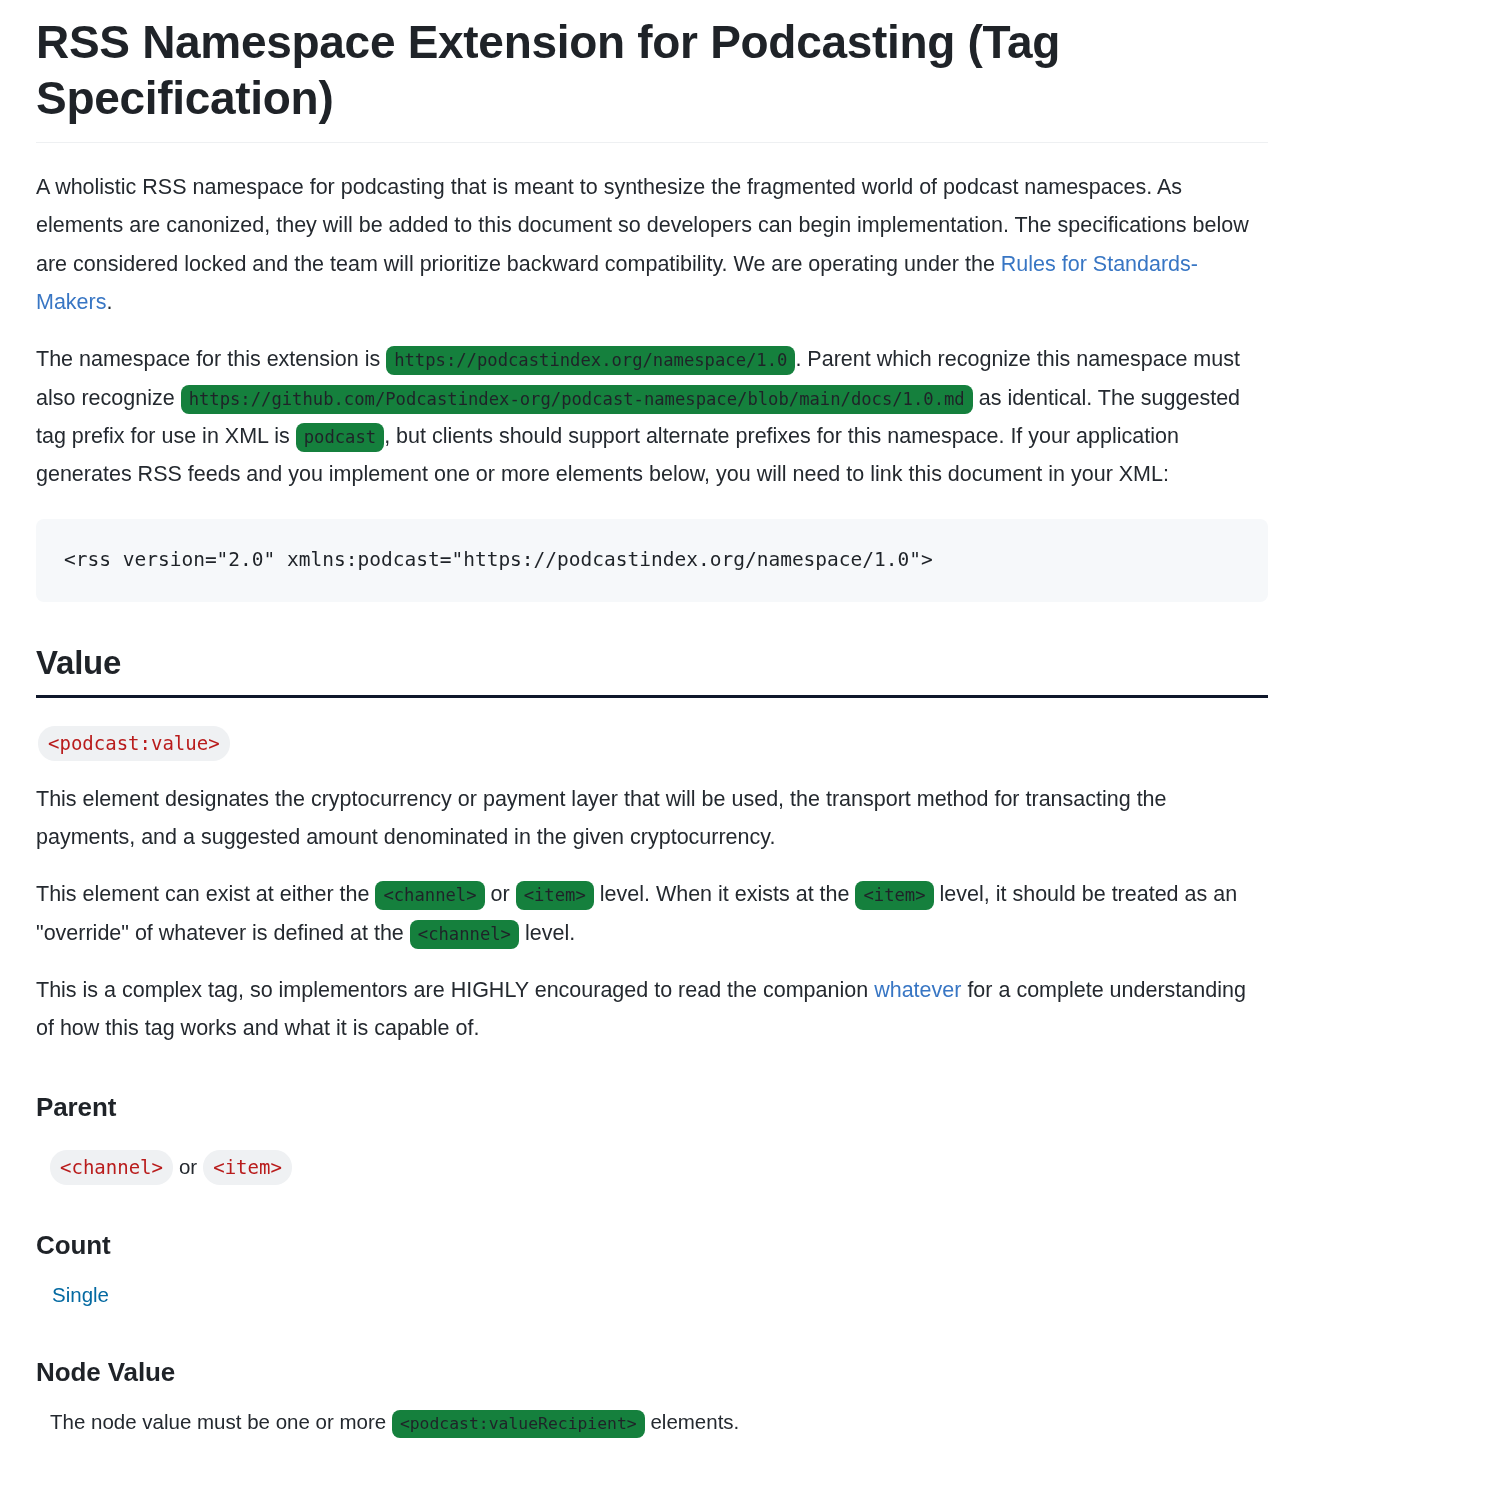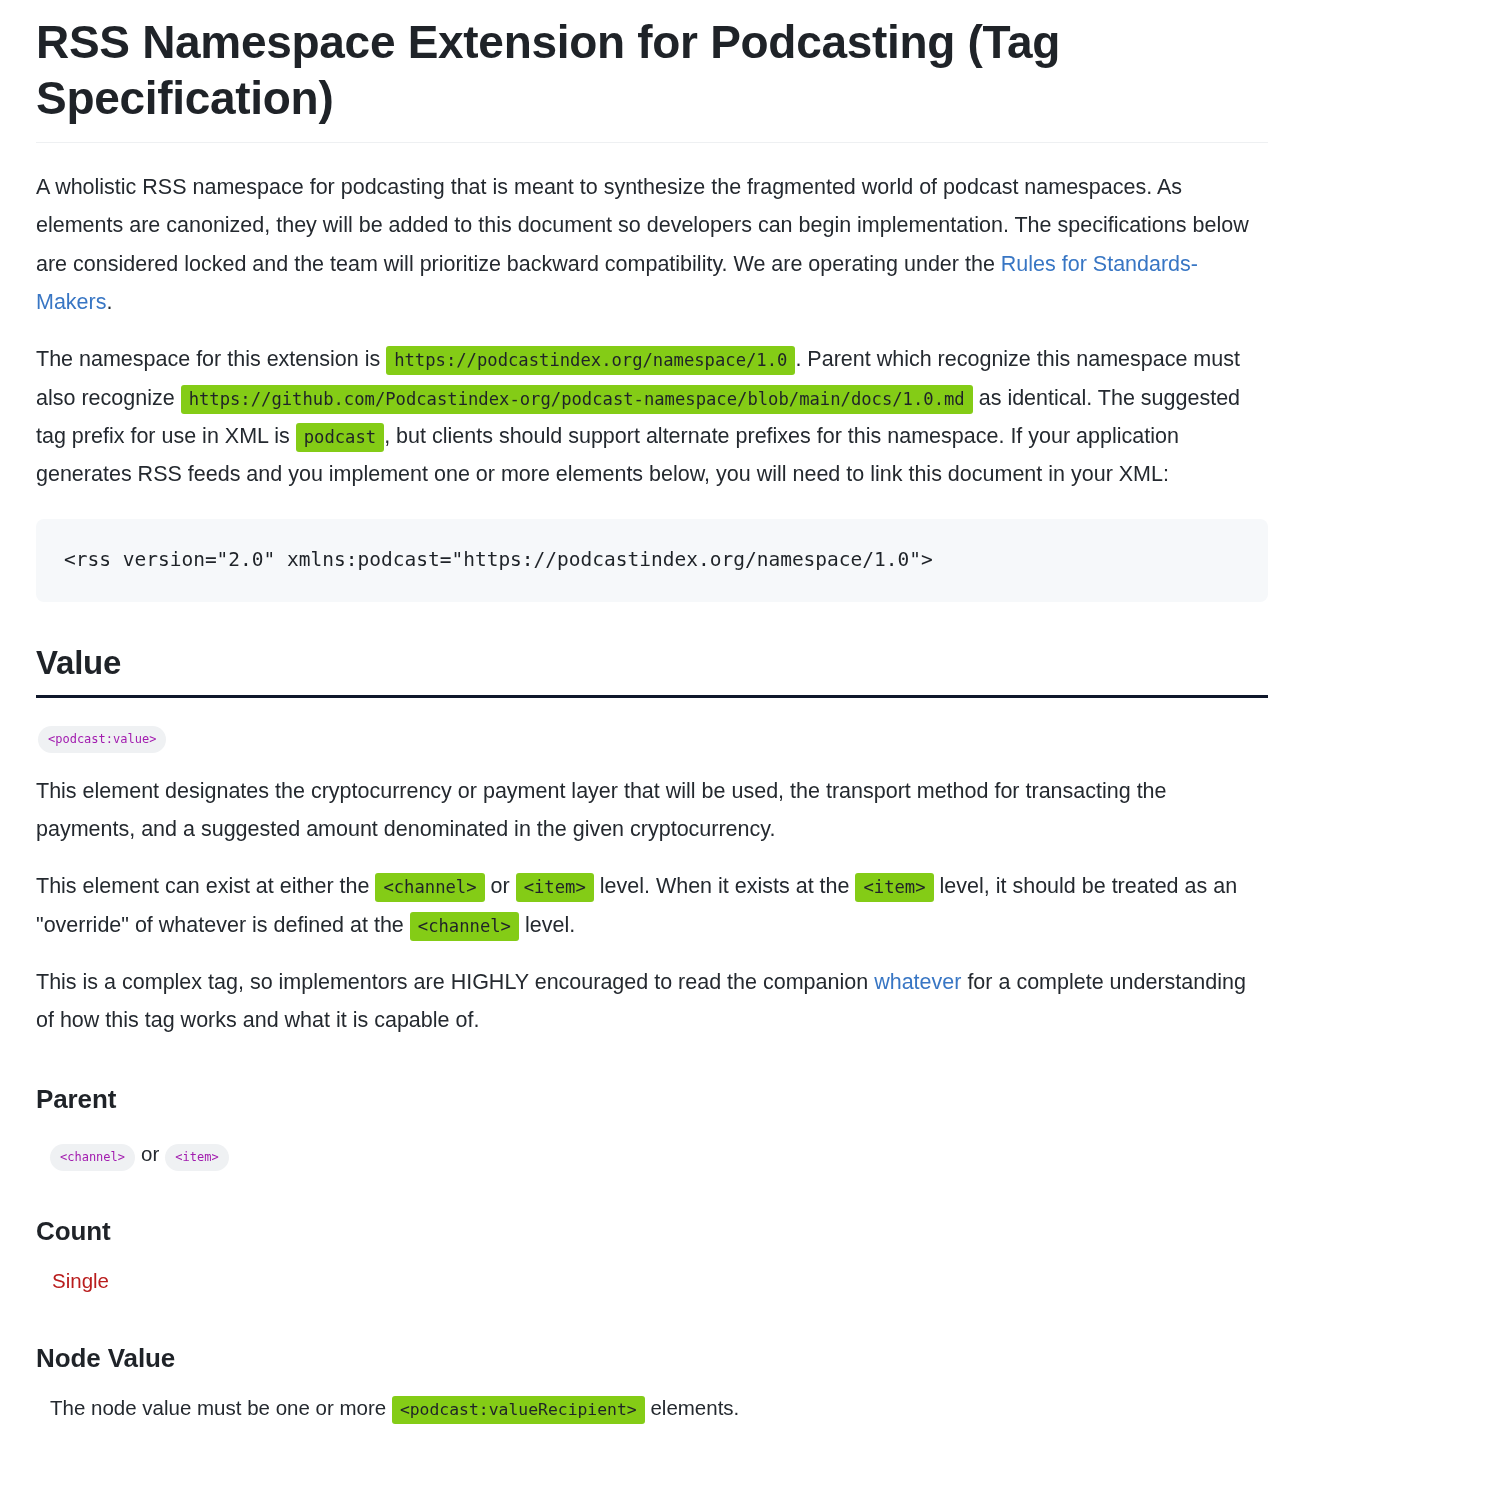--- a/index.html
+++ b/index.html
@@ -75,35 +75,35 @@
 
   
   a.doc-link {
     color: #3876c4;
     text-decoration: none;
   }
 
   
   code.chip {
     font-family: "DejaVu Sans Mono", "Liberation Mono", monospace;
-    background: #84cc16;
-    border-radius: 3px;
+    background: #15803d;
+    border-radius: 8px;
     padding: 4px 8px 5px 8px;
     font-size: 0.80em;
     color: #1f2328;
     white-space: nowrap;
   }
 
   code.chip-lg {
     font-family: "DejaVu Sans Mono", "Liberation Mono", monospace;
     background: #eff1f3;
     border-radius: 17px;
     padding: 6px 10px 7px 10px;
-    font-size: 12px;
-    color: #a21caf;
+    font-size: 19px;
+    color: #b91c1c;
     white-space: nowrap;
     display: inline-block;
   }
 
   
   pre.code-block {
     background: #f6f8fa;
     border-radius: 8px;
     margin: 26px 0 0 0;
     padding: 26px 28px;
@@ -119,21 +119,21 @@
   .chip-row .joiner {
     font-size: 20.5px;
     color: #24292f;
     padding: 0 6px;
   }
 
   .value-chip-wrap { margin: 28px 0 0 2px; }
 
   .plain-indent {
     font-size: 20.5px;
-    color: #b91c1c;
+    color: #0369a1;
     margin: 18px 0 0 16px;
     line-height: 1.6;
   }
 </style>
 </head>
 <body>
 
 <div class="page">
 
   <h1 class="doc-title">RSS Namespace Extension for Podcasting (Tag Specification)</h1>

